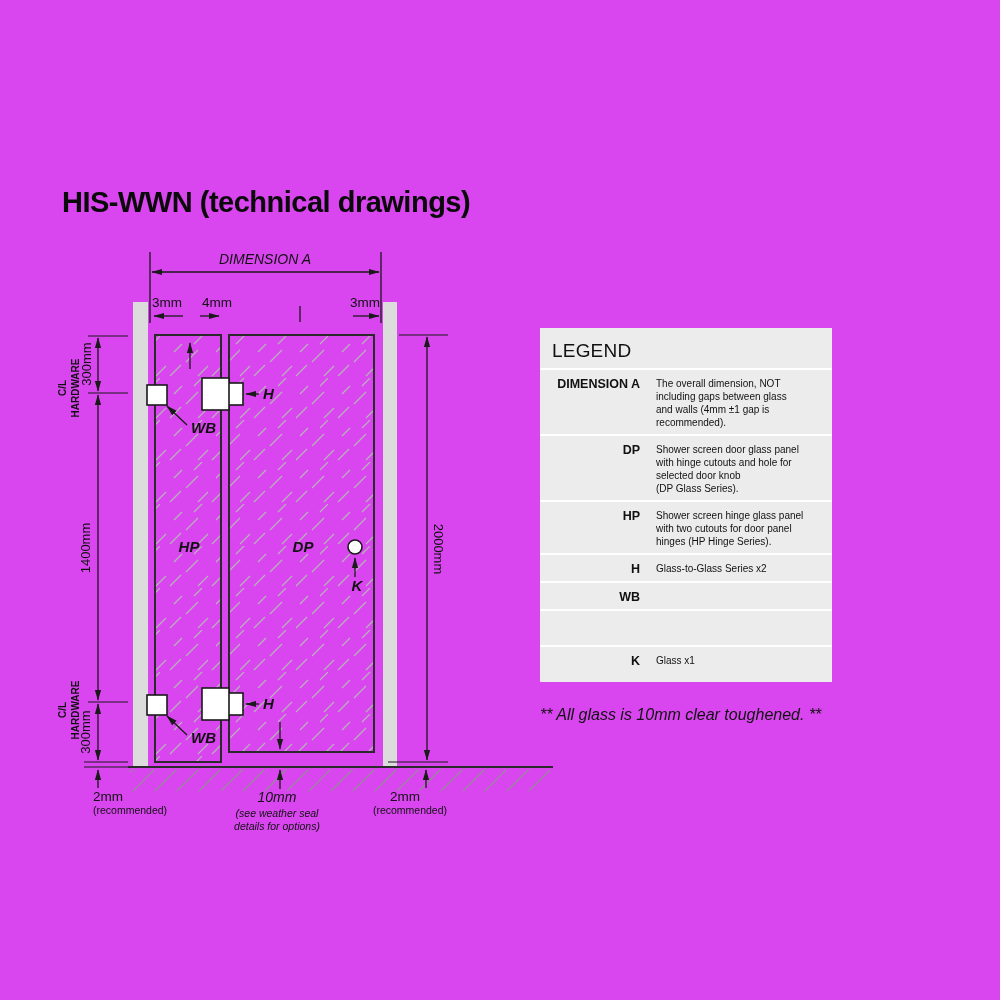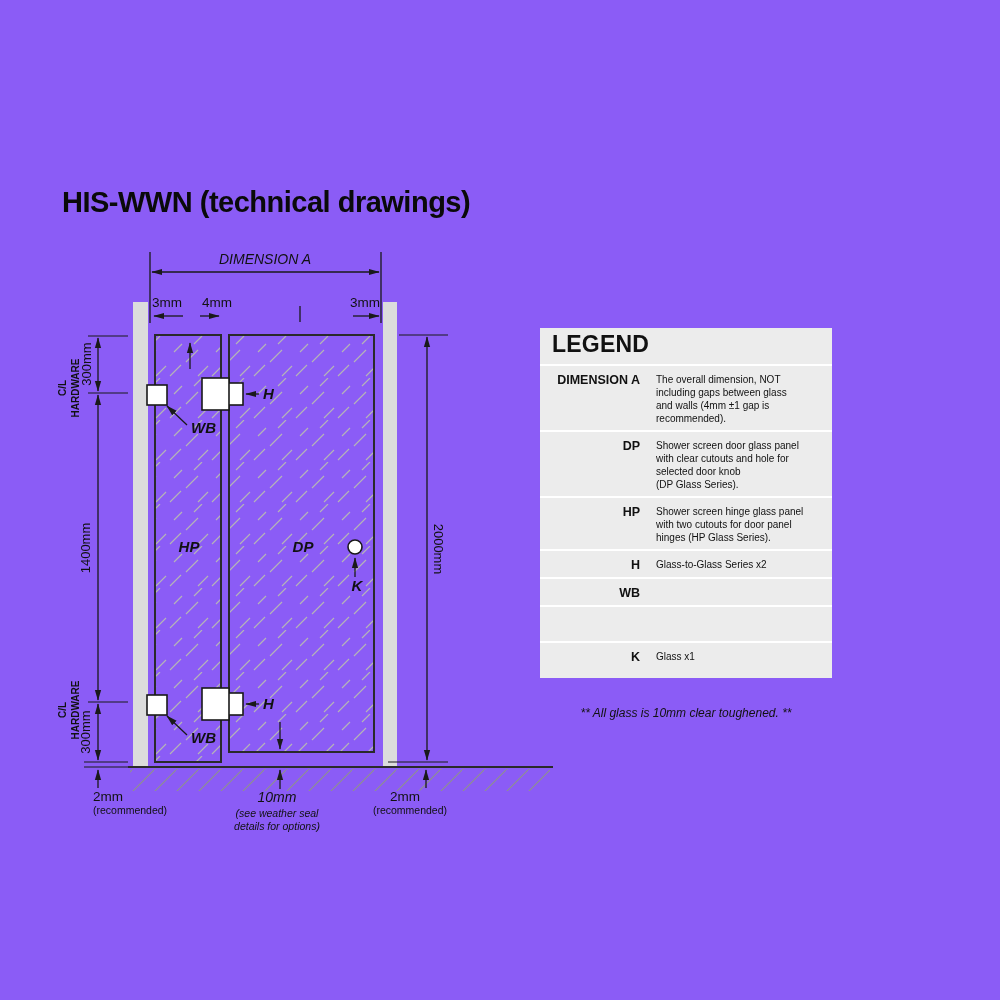--- a/index.html
+++ b/index.html
@@ -1,42 +1,42 @@
 <!DOCTYPE html>
 <html><head>
 <meta charset="utf-8">
 <style>
   html,body{margin:0;padding:0;background:#fff;}
-  .page{position:relative;width:1000px;height:1000px;background:#8b5cf6;overflow:hidden;
+  .page{position:relative;width:1000px;height:1000px;background:#d946ef;overflow:hidden;
         font-family:"Liberation Sans",sans-serif;color:#111;}
   .page-title{position:absolute;left:62px;top:186px;margin:0;font-size:29px;font-weight:bold;
         letter-spacing:-0.5px;color:#0a0a0a;}
   svg.drawing{position:absolute;left:0;top:0;}
   svg text{font-family:"Liberation Sans",sans-serif;fill:#111;}
   .dim-line{stroke:#1a1a1a;stroke-width:1.3;fill:none;}
   .thin-line{stroke:#1a1a1a;stroke-width:1.1;fill:none;}
   .panel{stroke:#2a2a2a;stroke-width:2;}
   .hw{fill:#ffffff;stroke:#1a1a1a;stroke-width:1.6;}
   .lbl-dim{font-size:13px;}
   .lbl-gap{font-size:13.5px;}
   .lbl-italic{font-size:14px;font-style:italic;}
   .lbl-bolditalic{font-size:15px;font-weight:bold;font-style:italic;}
   .lbl-small{font-size:10.5px;}
   .lbl-small-italic{font-size:10.5px;font-style:italic;}
   .lbl-cl{font-size:10px;font-weight:bold;}
   .legend{position:absolute;left:540px;top:328px;width:292px;background:#ececec;}
-  .legend-title{font-weight:bold;font-size:23px;padding:3px 0 6px 12px;letter-spacing:.2px;}
+  .legend-title{font-weight:normal;font-size:19px;padding:12px 0 6px 12px;letter-spacing:.2px;}
   .legend-row{display:flex;border-top:2px solid #ffffff;padding:7px 0 5px 12px;}
   .legend-row .term{flex:0 0 88px;width:88px;font-weight:bold;font-size:12.5px;text-align:right;}
   .legend-row .desc{margin-left:16px;font-size:10px;line-height:1.3;white-space:pre-line;flex:1;}
   .legend-row .desc.nowrap{white-space:nowrap;overflow:visible;}
   .legend-row.row-empty{min-height:22px;}
   .legend-row.row-last{padding-bottom:14px;}
-  .legend-footnote{position:absolute;left:540px;top:706px;width:292px;text-align:center;
-        font-style:italic;font-size:12px;color:#111;}
+  .legend-footnote{position:absolute;left:540px;top:706px;width:292px;
+        font-style:italic;font-size:16px;color:#111;}
 </style>
 </head>
 <body>
 
 <div class="page">
 
   <h1 class="page-title">HIS-WWN (technical drawings)</h1>
 
   <svg class="drawing" width="1000" height="1000" viewBox="0 0 1000 1000">
     <defs>
@@ -164,29 +164,29 @@
     <div class="legend-row">
       <div class="term">DIMENSION A</div>
       <div class="desc">The overall dimension, NOT
 including gaps between glass
 and walls (4mm ±1 gap is
 recommended).</div>
     </div>
     <div class="legend-row">
       <div class="term">DP</div>
       <div class="desc">Shower screen door glass panel
-with clear cutouts and hole for
+with hinge cutouts and hole for
 selected door knob
 (DP Glass Series).</div>
     </div>
     <div class="legend-row">
       <div class="term">HP</div>
       <div class="desc">Shower screen hinge glass panel
 with two cutouts for door panel
-hinges (HP Glass Series).</div>
+hinges (HP Hinge Series).</div>
     </div>
     <div class="legend-row">
       <div class="term">H</div>
       <div class="desc">Glass-to-Glass Series x2</div>
     </div>
     <div class="legend-row">
       <div class="term">WB</div>
     </div>
     <div class="legend-row row-empty">
       <div class="term"></div>

